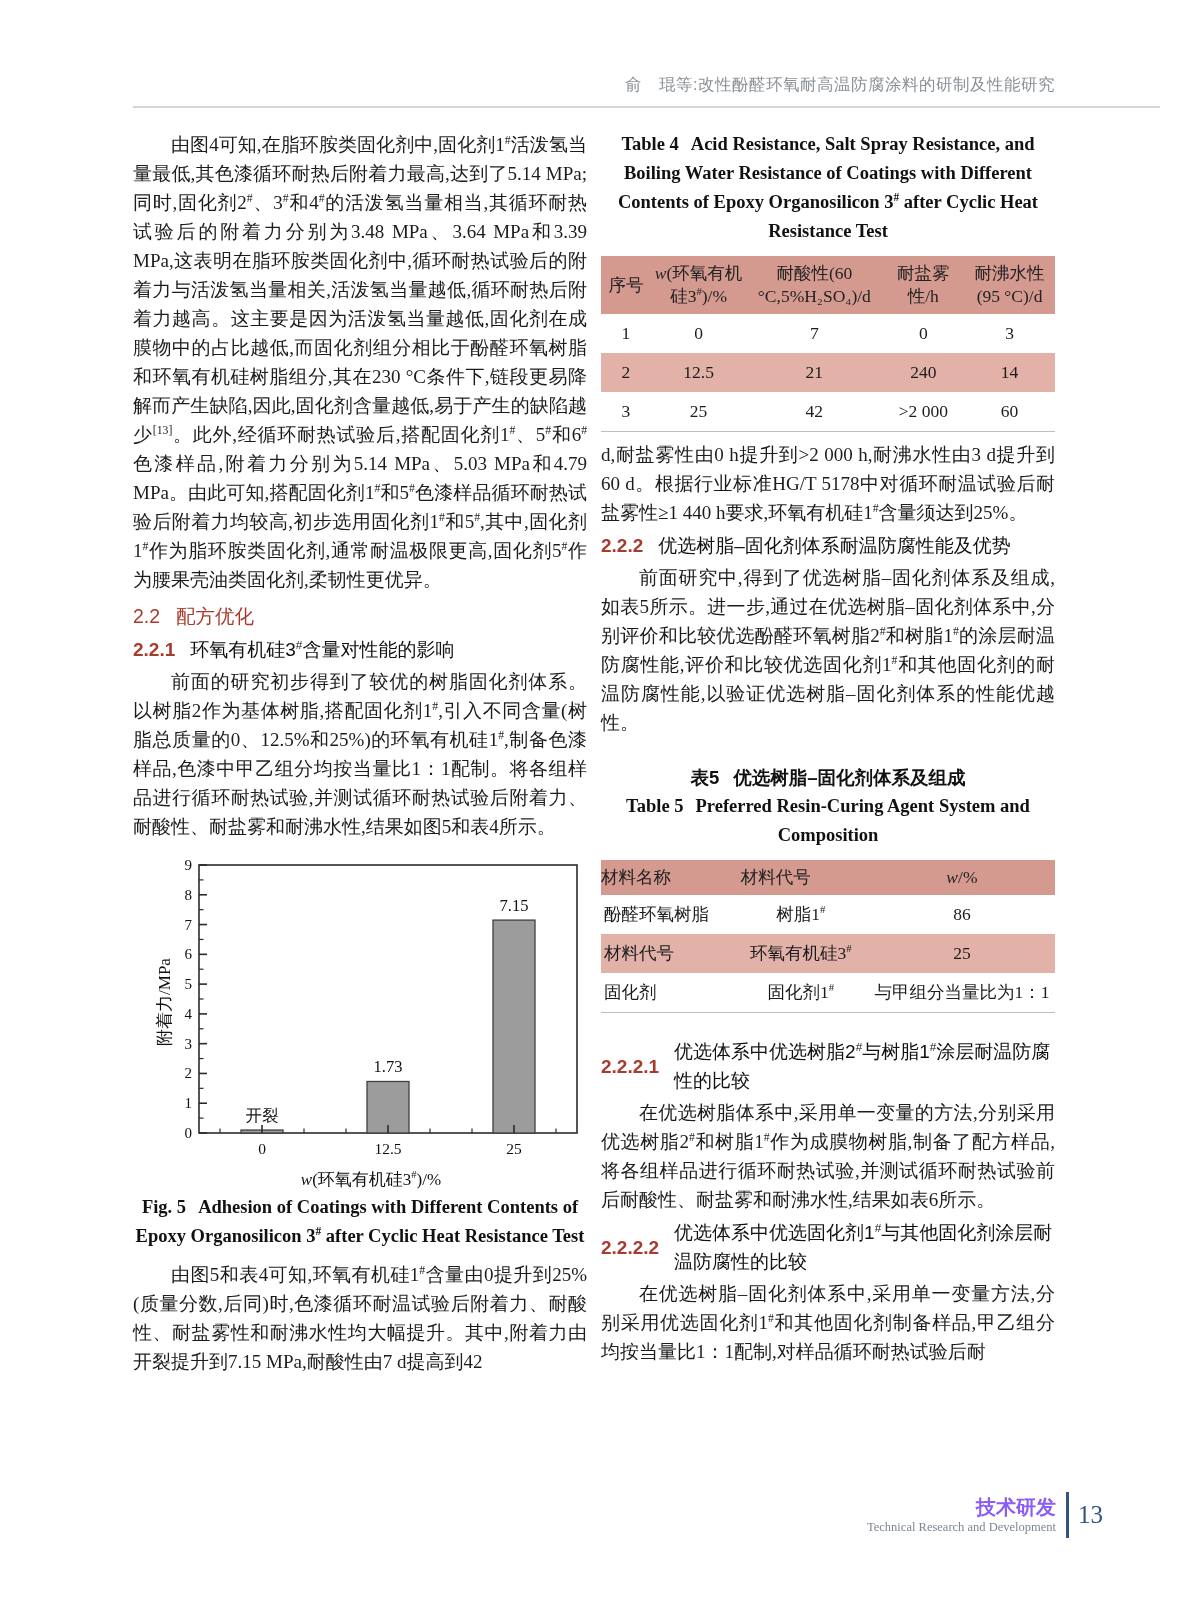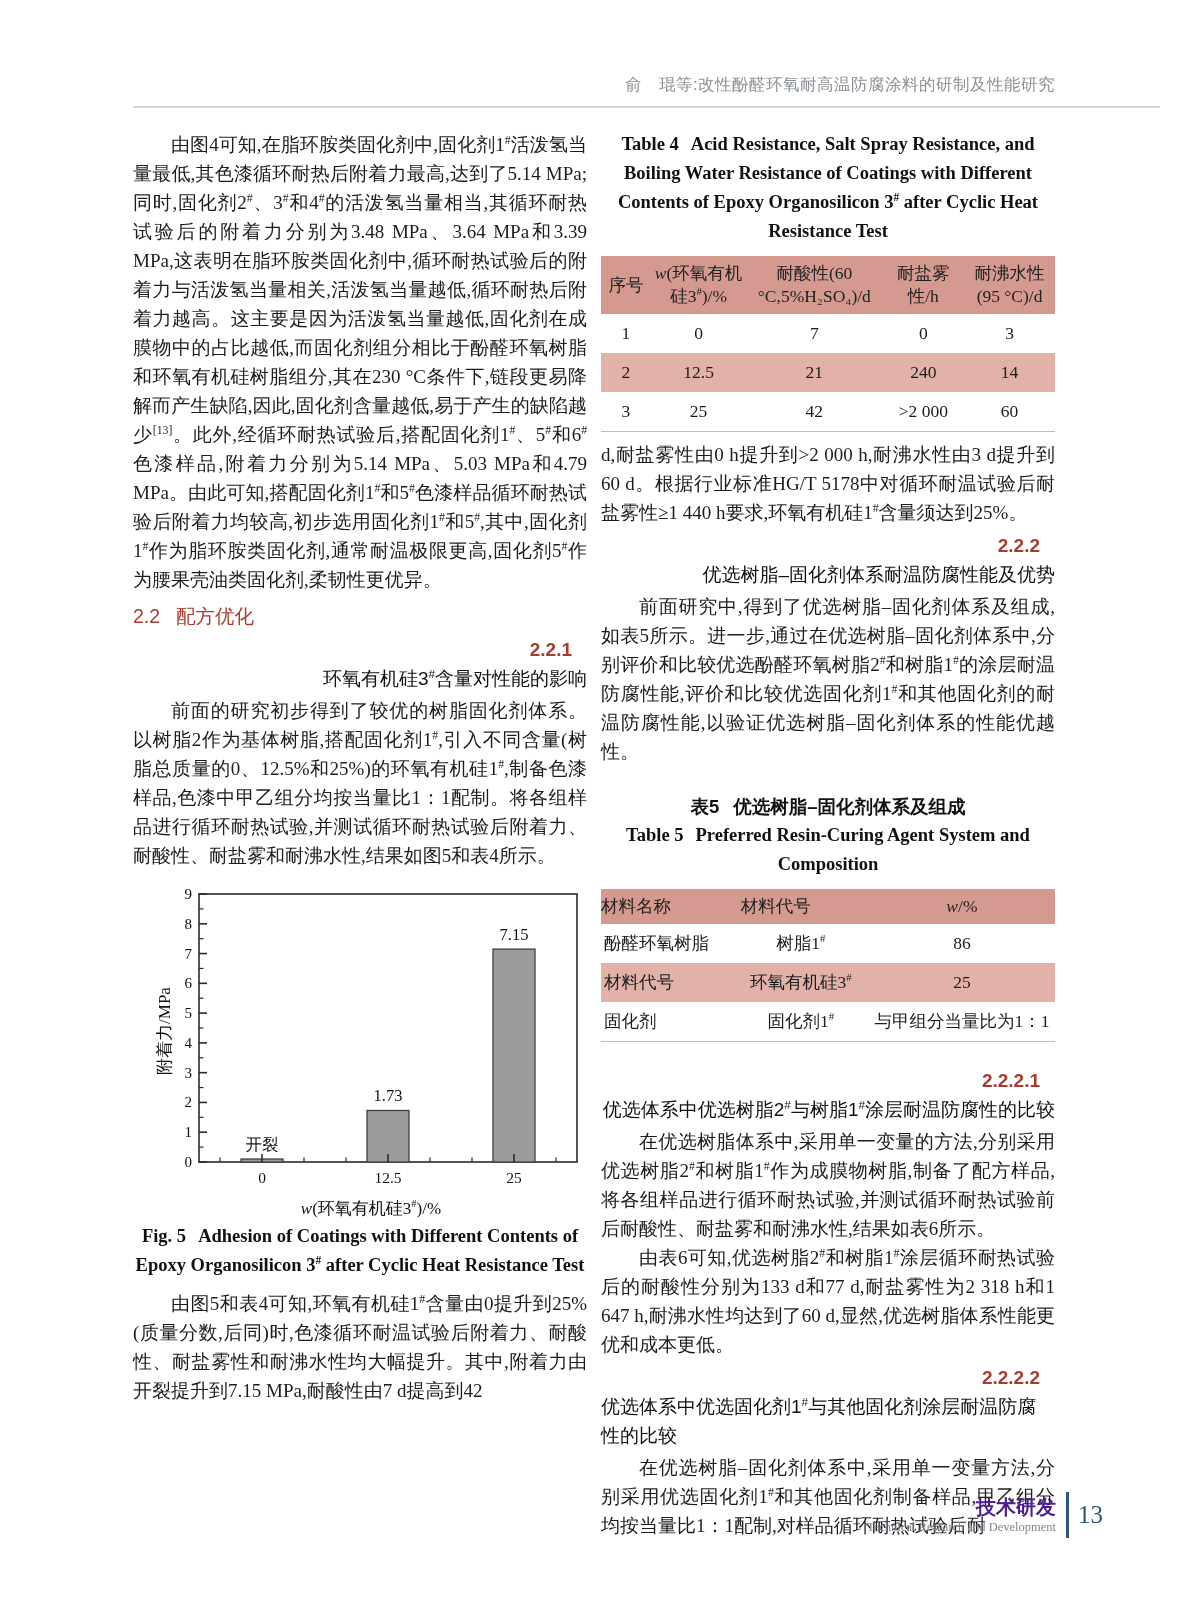--- a/index.html
+++ b/index.html
@@ -27,23 +27,23 @@
   .col{width:454px;}
   .para{font-size:19px;line-height:29px;text-align:justify;text-indent:2em;}
   .para.noindent{text-indent:0;}
   sup{font-size:0.62em;vertical-align:super;line-height:0;}
   .sec2{
     font-family:"Liberation Sans","DejaVu Sans",sans-serif;font-weight:normal;
     color:var(--accent-red);font-size:19.5px;line-height:30px;margin:7px 0 3px;
   }
   .sec2 .num{margin-right:16px;}
   .sec3{
-    display:flex;align-items:flex-end;
+    display:flex;align-items:center;
     font-family:"Liberation Sans","DejaVu Sans",sans-serif;
-    font-size:19px;line-height:29px;margin:4px 0 3px;flex-direction:column;
+    font-size:19px;line-height:29px;margin:4px 0 3px;
   }
   .sec3 .num{color:var(--accent-red);font-weight:bold;flex:0 0 auto;margin-right:15px;}
   .sec3 .ttl{color:#111;flex:1;}
   .cap-zh{
     text-align:center;font-family:"Liberation Sans","DejaVu Sans",sans-serif;
     font-weight:bold;font-size:18.5px;line-height:29px;color:#111;margin-top:8px;
   }
   .cap-zh .lbl{margin-right:14px;}
   .cap-en{
     text-align:center;font-family:"Liberation Serif","DejaVu Serif",serif;
@@ -59,21 +59,21 @@
   .ylabel{
     position:absolute;left:-38px;top:47%;
     transform:translateY(-50%) rotate(-90deg);
     white-space:nowrap;font-size:17px;color:#111;
   }
   .xlabel{width:424px;margin-left:26px;text-align:center;font-size:17px;line-height:26px;color:#111;}
   .footer{position:absolute;top:1492px;right:84px;display:flex;align-items:center;}
   .footer-labels{text-align:right;margin-right:10px;}
   .footer-zh{
     font-family:"Liberation Sans","DejaVu Sans",sans-serif;font-weight:bold;
-    font-size:20px;line-height:24px;color:#4c1d95;
+    font-size:20px;line-height:24px;color:#8b5cf6;
   }
   .footer-en{font-size:12.5px;color:#7d8791;line-height:16px;}
   .footer-bar{width:3px;height:46px;background:var(--footer-blue);margin-right:9px;}
   .footer-page{font-size:25px;color:var(--footer-blue);font-family:"Liberation Serif",serif;}
 </style>
 </head>
 <body>
 
 <div class="running-head">俞　琨等:改性酚醛环氧耐高温防腐涂料的研制及性能研究</div>
 <div class="head-rule"></div>
@@ -252,21 +252,20 @@
         </tr>
       </tbody>
     </table>
 
     <div class="sec3" style="margin-top:24px">
       <span class="num">2.2.2.1</span>
       <span class="ttl">优选体系中优选树脂2<sup>#</sup>与树脂1<sup>#</sup>涂层耐温防腐性的比较</span>
     </div>
 
     <p class="para">在优选树脂体系中,采用单一变量的方法,分别采用优选树脂2<sup>#</sup>和树脂1<sup>#</sup>作为成膜物树脂,制备了配方样品,将各组样品进行循环耐热试验,并测试循环耐热试验前后耐酸性、耐盐雾和耐沸水性,结果如表6所示。</p>
-    <p class="para">由表6可知,优选树脂2<sup>#</sup>和树脂1<sup>#</sup>涂层循环耐热试验后的耐酸性分别为133 d和77 d,耐盐雾性为2 318 h和1 647 h,耐沸水性均达到了60 d,显然,优选树脂体系性能更优和成本更低。</p>
 
     <div class="sec3">
       <span class="num">2.2.2.2</span>
       <span class="ttl">优选体系中优选固化剂1<sup>#</sup>与其他固化剂涂层耐温防腐性的比较</span>
     </div>
 
     <p class="para">在优选树脂–固化剂体系中,采用单一变量方法,分别采用优选固化剂1<sup>#</sup>和其他固化剂制备样品,甲乙组分均按当量比1：1配制,对样品循环耐热试验后耐</p>
   </div>
 </div>
 

